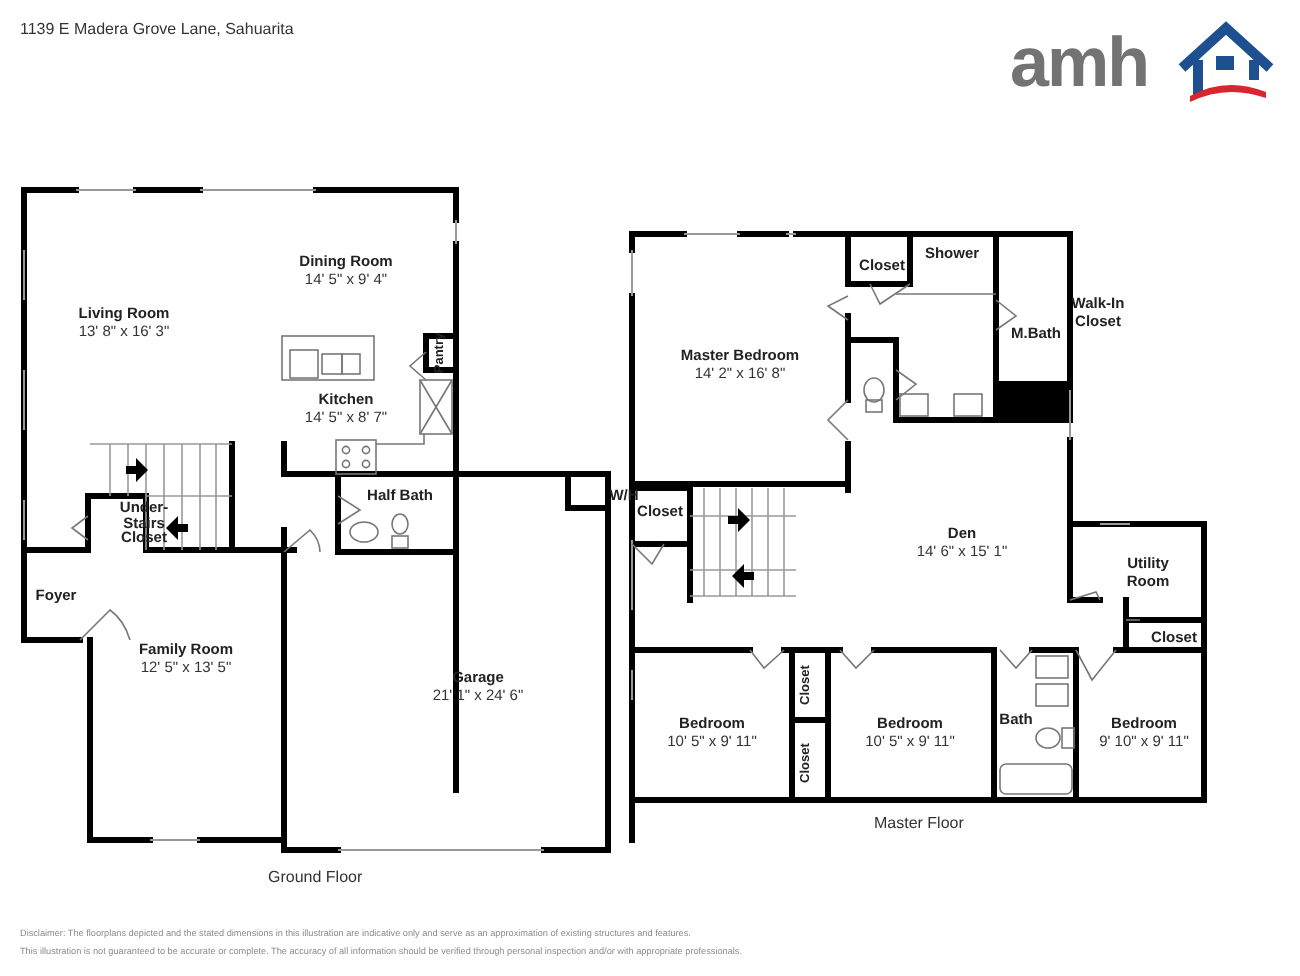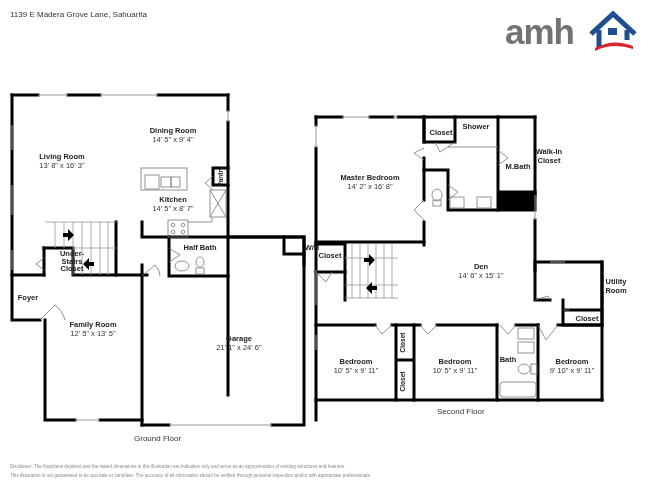--- a/index.html
+++ b/index.html
@@ -217,21 +217,21 @@
   <span class="name">Walk-In</span>
   <span class="name">Closet</span>
 </div>
 <div class="lbl" style="left:330px;top:251px;">
   <span class="name small">Closet</span>
 </div>
 <div class="lbl" style="left:481px;top:262px;">
   <span class="name">Den</span>
   <span class="dim">14' 6" x 15' 1"</span>
 </div>
-<div class="lbl" style="left:574px;top:277px;margin-left:42px;">
+<div class="lbl" style="left:574px;top:277px;">
   <span class="name small">Utility</span>
   <span class="name small">Room</span>
 </div>
 <div class="lbl" style="left:587px;top:314px;">
   <span class="name small">Closet</span>
 </div>
 <div class="lbl" style="left:356px;top:357px;">
   <span class="name">Bedroom</span>
   <span class="dim">10' 5" x 9' 11"</span>
 </div>
@@ -241,18 +241,18 @@
   <span class="name">Bedroom</span>
   <span class="dim">10' 5" x 9' 11"</span>
 </div>
 <div class="lbl" style="left:508px;top:355px;">
   <span class="name">Bath</span>
 </div>
 <div class="lbl" style="left:572px;top:357px;">
   <span class="name">Bedroom</span>
   <span class="dim">9' 10" x 9' 11"</span>
 </div>
-<div class="floor-label" style="left:437px;top:407px;">Second Floor</div>
+<div class="floor-label" style="left:437px;top:407px;">Master Floor</div>
 
 <div class="disclaimer">
   <div>Disclaimer: The floorplans depicted and the stated dimensions in this illustration are indicative only and serve as an approximation of existing structures and features.</div>
   <div>This illustration is not guaranteed to be accurate or complete. The accuracy of all information should be verified through personal inspection and/or with appropriate professionals.</div>
 </div>
 
 </body></html>

